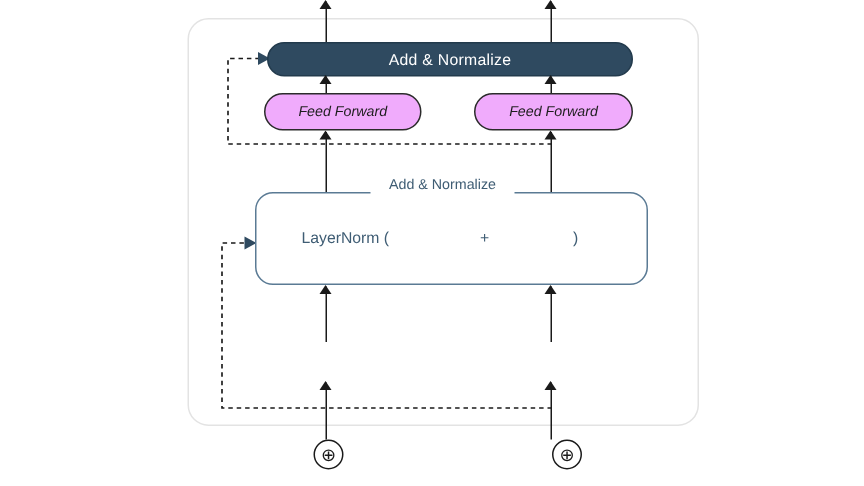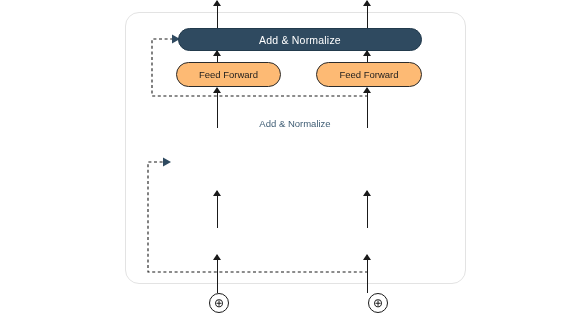--- a/index.html
+++ b/index.html
@@ -31,23 +31,23 @@
     border:1px solid #223a4c;
   }
   .pill-selfattn{
     left:178px;top:228px;width:244px;height:26px;
     background:#a8392a;border:1px solid #7e2a1f;
   }
 
   
   .ffbox{
     position:absolute;box-sizing:border-box;top:62px;height:25px;
-    border:1.4px solid #2b2b2b;border-radius:999px;background:#fdba74;
+    border:1.4px solid #2b2b2b;border-radius:999px;background:#f0abfc;
     display:flex;align-items:center;justify-content:center;
-    font-size:9.5px;color:#1d1d1d;
+    font-size:9.5px;color:#1d1d1d;font-style:italic;
   }
   .ff-left{left:176px;width:105px;}
   .ff-right{left:316px;width:106px;}
 
   
   .layernorm-box{
     position:absolute;left:170px;top:128px;width:262px;height:62px;
     box-sizing:border-box;
     border:1.4px solid #5a7a94;border-radius:12px;background:#ffffff;
   }
@@ -140,20 +140,27 @@
 
   <div class="varrow" style="left:213px;top:88px;height:40px;">
     <div class="shaft"></div>
     <div class="head"></div>
   </div>
   <div class="varrow" style="left:363px;top:88px;height:40px;">
     <div class="shaft"></div>
     <div class="head"></div>
   </div>
 
+  <div class="layernorm-box">
+    <div class="layernorm-row">
+      <span class="ln-open">LayerNorm (</span>
+      <span class="ln-plus">+</span>
+      <span class="ln-close">)</span>
+    </div>
+  </div>
   <div class="addnorm-label">Add &amp; Normalize</div>
 
   <div class="varrow" style="left:213px;top:191px;height:37px;">
     <div class="shaft"></div>
     <div class="head"></div>
   </div>
   <div class="varrow" style="left:363px;top:191px;height:37px;">
     <div class="shaft"></div>
     <div class="head"></div>
   </div>

